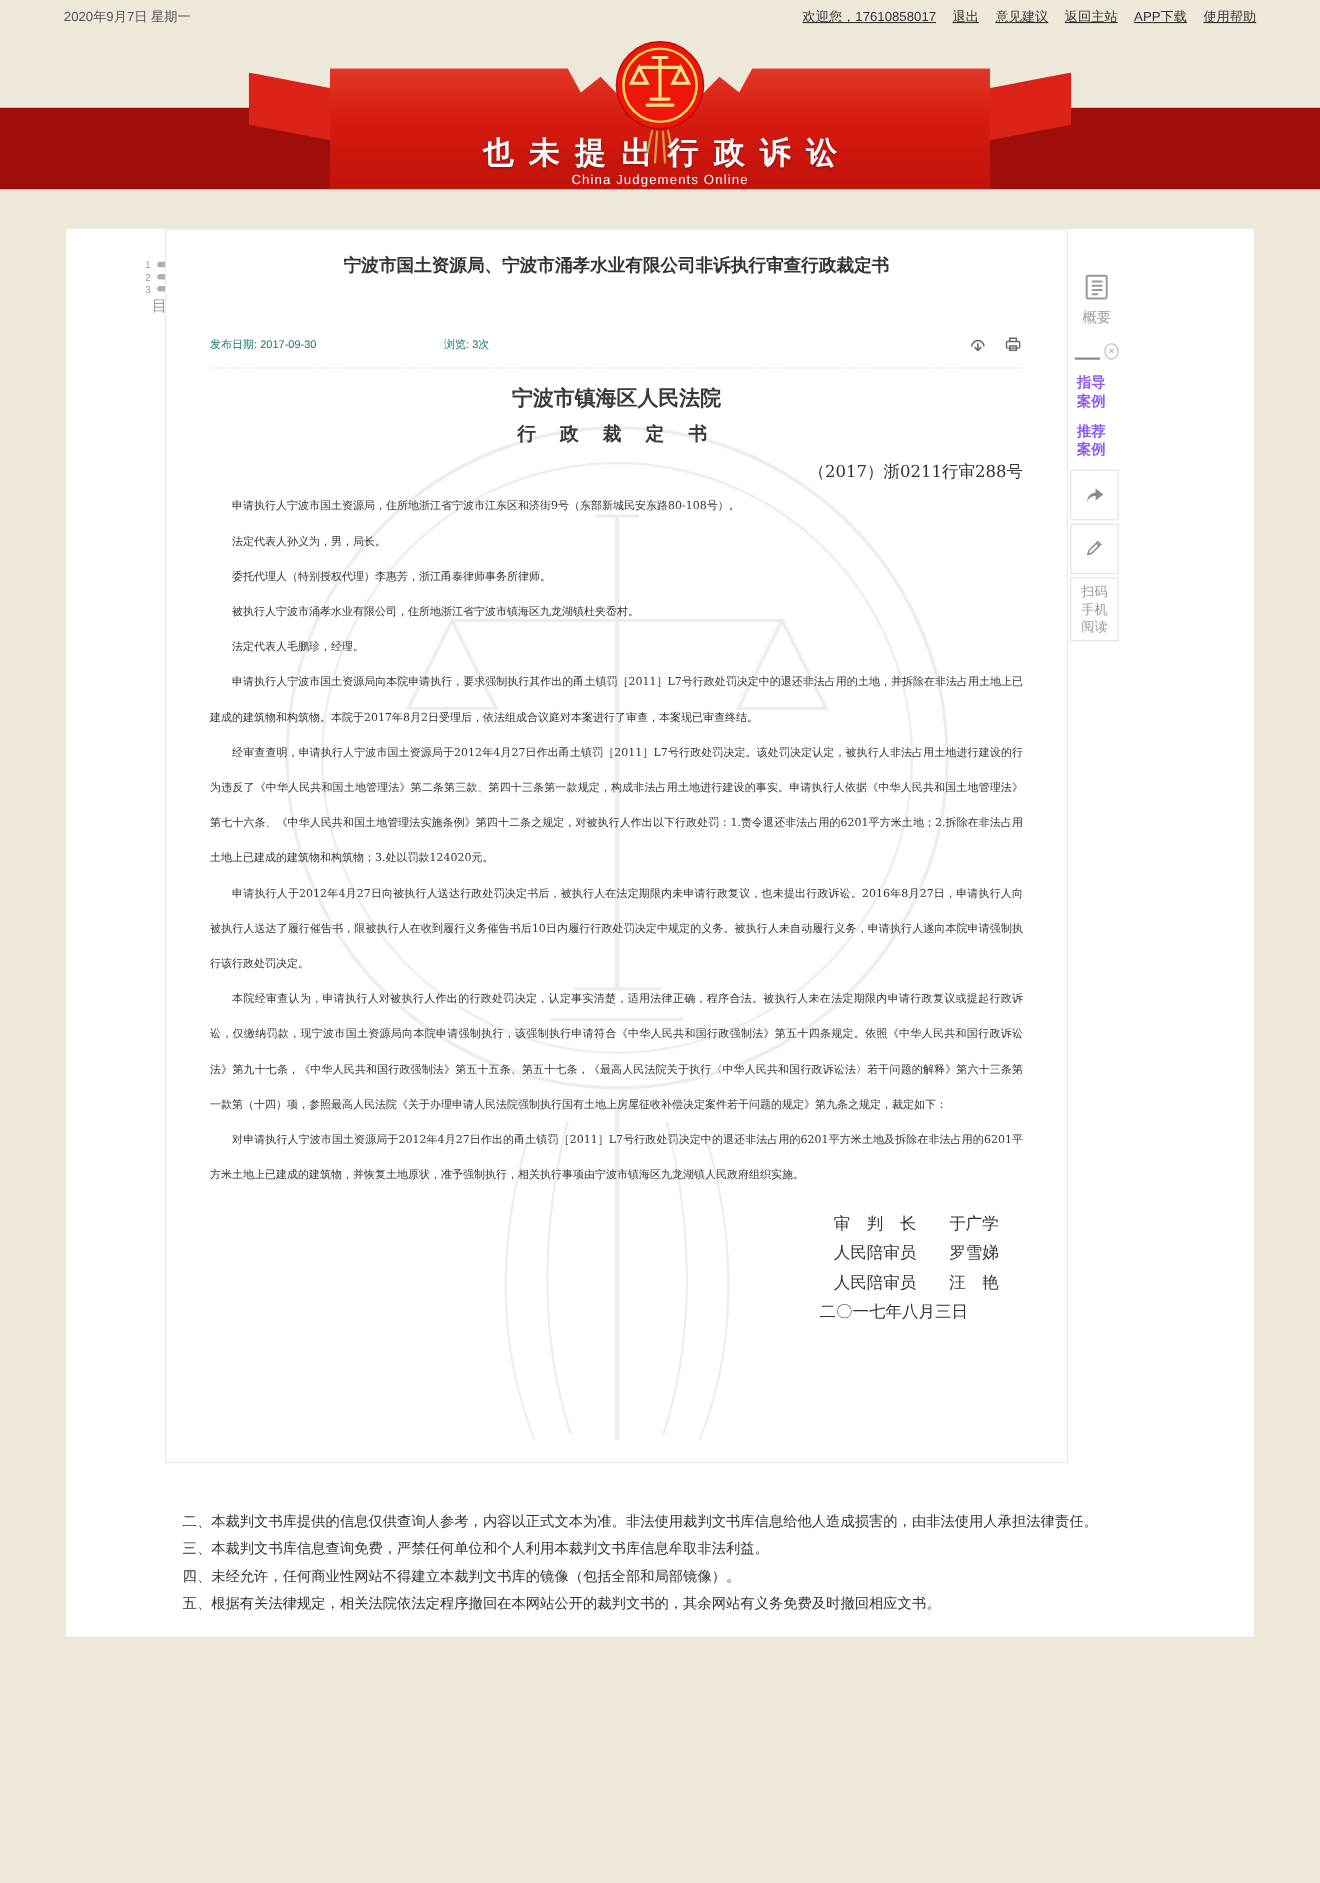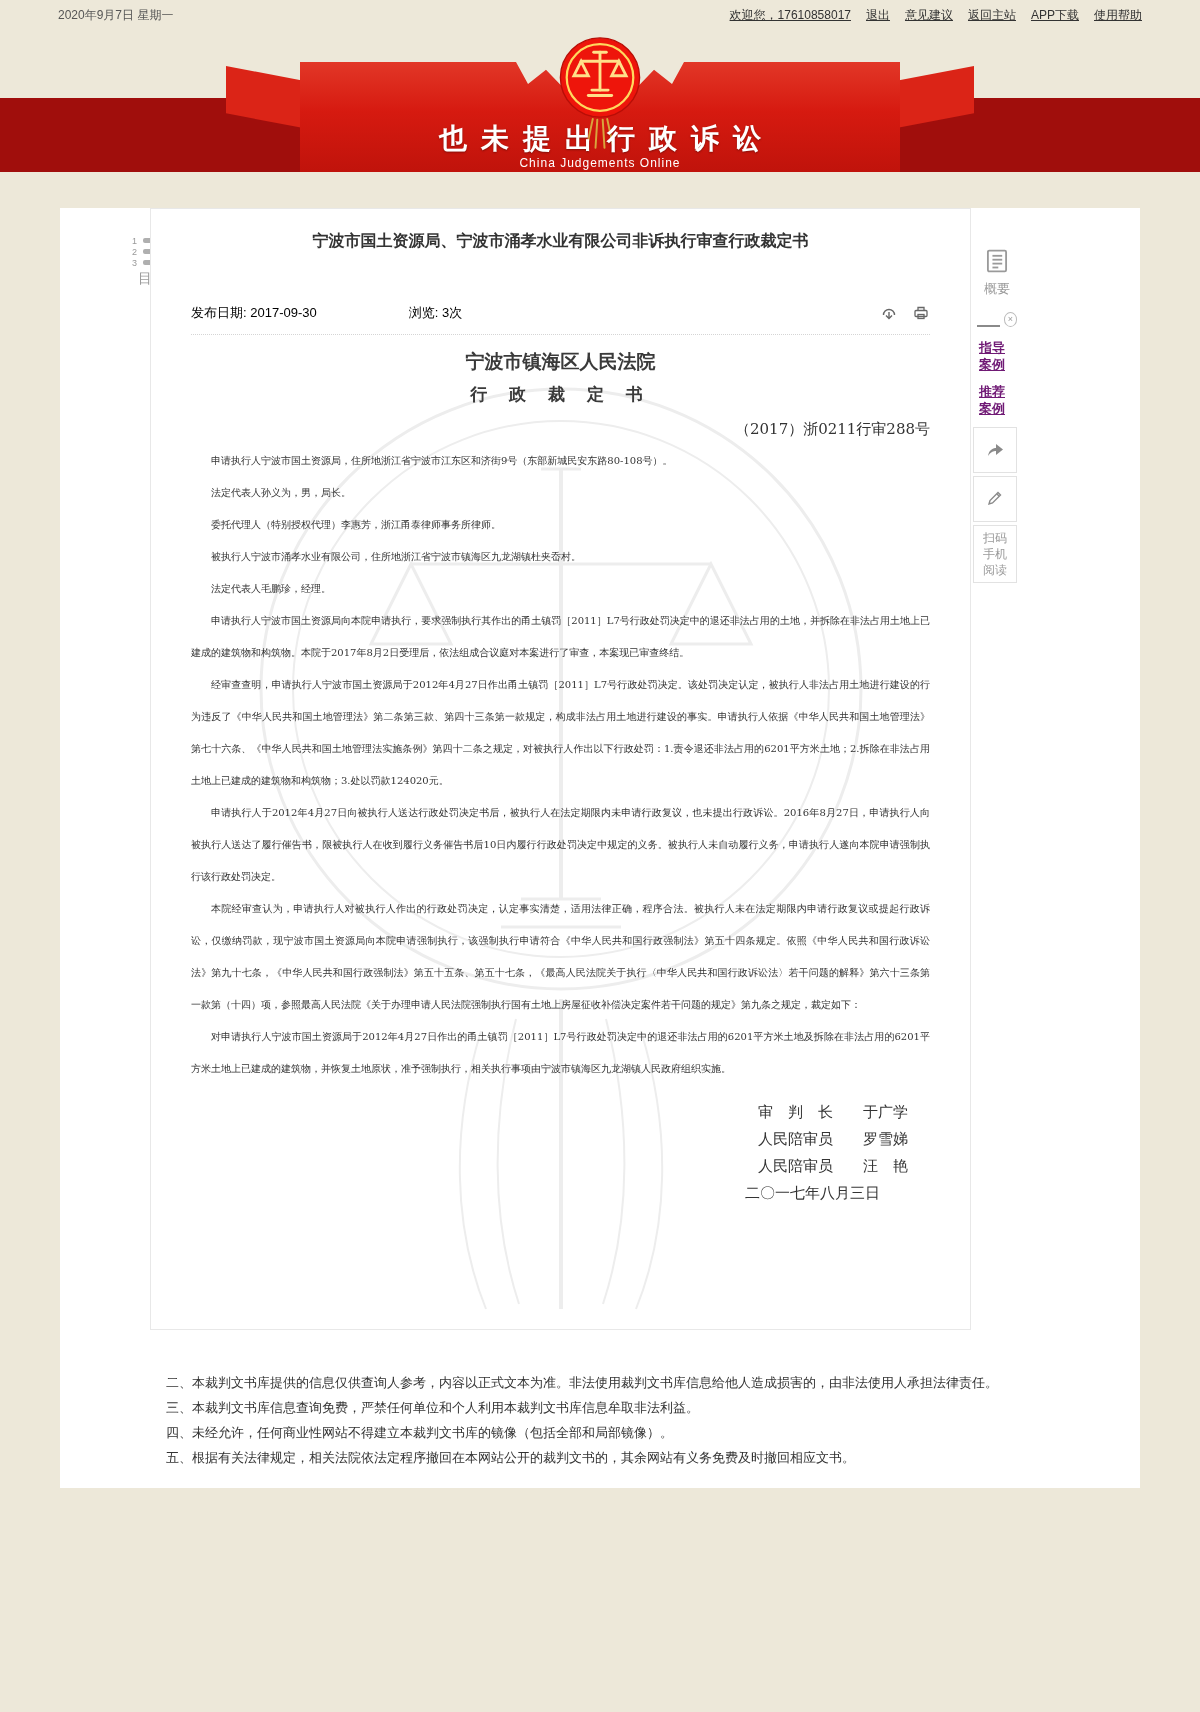--- a/index.html
+++ b/index.html
@@ -39,23 +39,23 @@
   .toc-num{font-size:9px;color:#999;width:8px;}
   .toc-bar{width:22px;height:5px;background:#AFAFAF;border-radius:2px;margin-left:3px;}
   .toc-label{font-size:14px;color:#9a9a9a;margin-top:2px;margin-left:6px;}
 
   
   .doc-box{margin-left:90px;margin-top:20px;width:821px;box-sizing:border-box;border:1px solid #E8E8E8;
            min-height:1122px;padding:0 40px 20px;position:relative;background:#fff;}
   .watermark{position:absolute;top:150px;left:50%;transform:translateX(-50%);z-index:0;pointer-events:none;}
   .doc-content{position:relative;z-index:1;}
   .doc-title{margin-top:22px;text-align:center;font-size:16px;font-weight:bold;color:#333;}
-  .doc-meta{margin-top:52px;display:flex;align-items:center;font-size:13px;color:#000000;
+  .doc-meta{margin-top:52px;display:flex;align-items:center;font-size:10px;color:#0f766e;
             padding-bottom:12px;border-bottom:1px dotted #D5D5D5;}
-  .meta-views{margin-left:92px;}
+  .meta-views{margin-left:116px;}
   .meta-icons{margin-left:auto;display:flex;align-items:center;}
   .meta-icons .micon{margin-left:14px;cursor:pointer;display:inline-flex;}
   .court-name{margin-top:14px;text-align:center;font-size:19px;color:#3a3a3a;font-weight:bold;
               font-family:"DejaVu Serif","Liberation Serif",serif;}
   .doc-type{margin-top:8px;text-align:center;font-size:17px;color:#3a3a3a;font-weight:bold;letter-spacing:8px;
             font-family:"DejaVu Serif","Liberation Serif",serif;}
   .case-no{margin-top:14px;text-align:right;font-size:15px;color:#333;
            font-family:"DejaVu Serif","Liberation Serif",serif;}
   .doc-paras{margin-top:6px;font-family:"DejaVu Serif","Liberation Serif",serif;}
   .doc-paras p{margin:0;font-size:10px;line-height:32px;color:#333;text-indent:2em;text-align:justify;}
@@ -65,22 +65,22 @@
   .sign-date{padding-right:28px;font-family:Liberation Serif, serif;}
 
   
   .side-tools{position:absolute;left:913px;top:40px;width:44px;font-size:12px;}
   .summary{cursor:pointer;text-align:center;color:#9a9a9a;margin-left:4px;}
   .summary .slabel{margin-top:3px;font-size:13px;}
   .divider-row{display:flex;align-items:center;margin:20px 0 6px 4px;}
   .divider-row .dline{width:26px;border-top:2px solid #8a8a8a;}
   .close-btn{width:13px;height:13px;border:1px solid #bbb;border-radius:50%;color:#999;font-size:9px;
              line-height:13px;text-align:center;margin-left:4px;cursor:pointer;position:relative;top:-6px;}
-  .red-link{color:#701a75;font-weight:bold;font-size:13px;line-height:17px;width:30px;margin:4px 0 10px 6px;
-            cursor:pointer;text-decoration:underline;}
+  .red-link{color:#8b5cf6;font-weight:bold;font-size:13px;line-height:17px;width:30px;margin:4px 0 10px 6px;
+            cursor:pointer;}
   .tool-box{width:42px;height:44px;border:1px solid #E2E2E2;background:#fff;display:flex;align-items:center;
             justify-content:center;margin-top:3px;cursor:pointer;}
   .qr-box{width:42px;border:1px solid #E2E2E2;background:#fff;margin-top:3px;padding:4px 0;cursor:pointer;
           color:#9a9a9a;font-size:12px;line-height:16px;text-align:center;}
   .qr-box .qtext{display:inline-block;width:28px;}
 
   
   .notice{margin-top:40px;padding:0 80px 10px;}
   .notice-title{text-align:center;font-size:15px;font-weight:bold;color:#333;letter-spacing:4px;margin-bottom:14px;}
   .notice p{margin:0;font-size:13px;line-height:25px;color:#333;text-indent:2em;}

